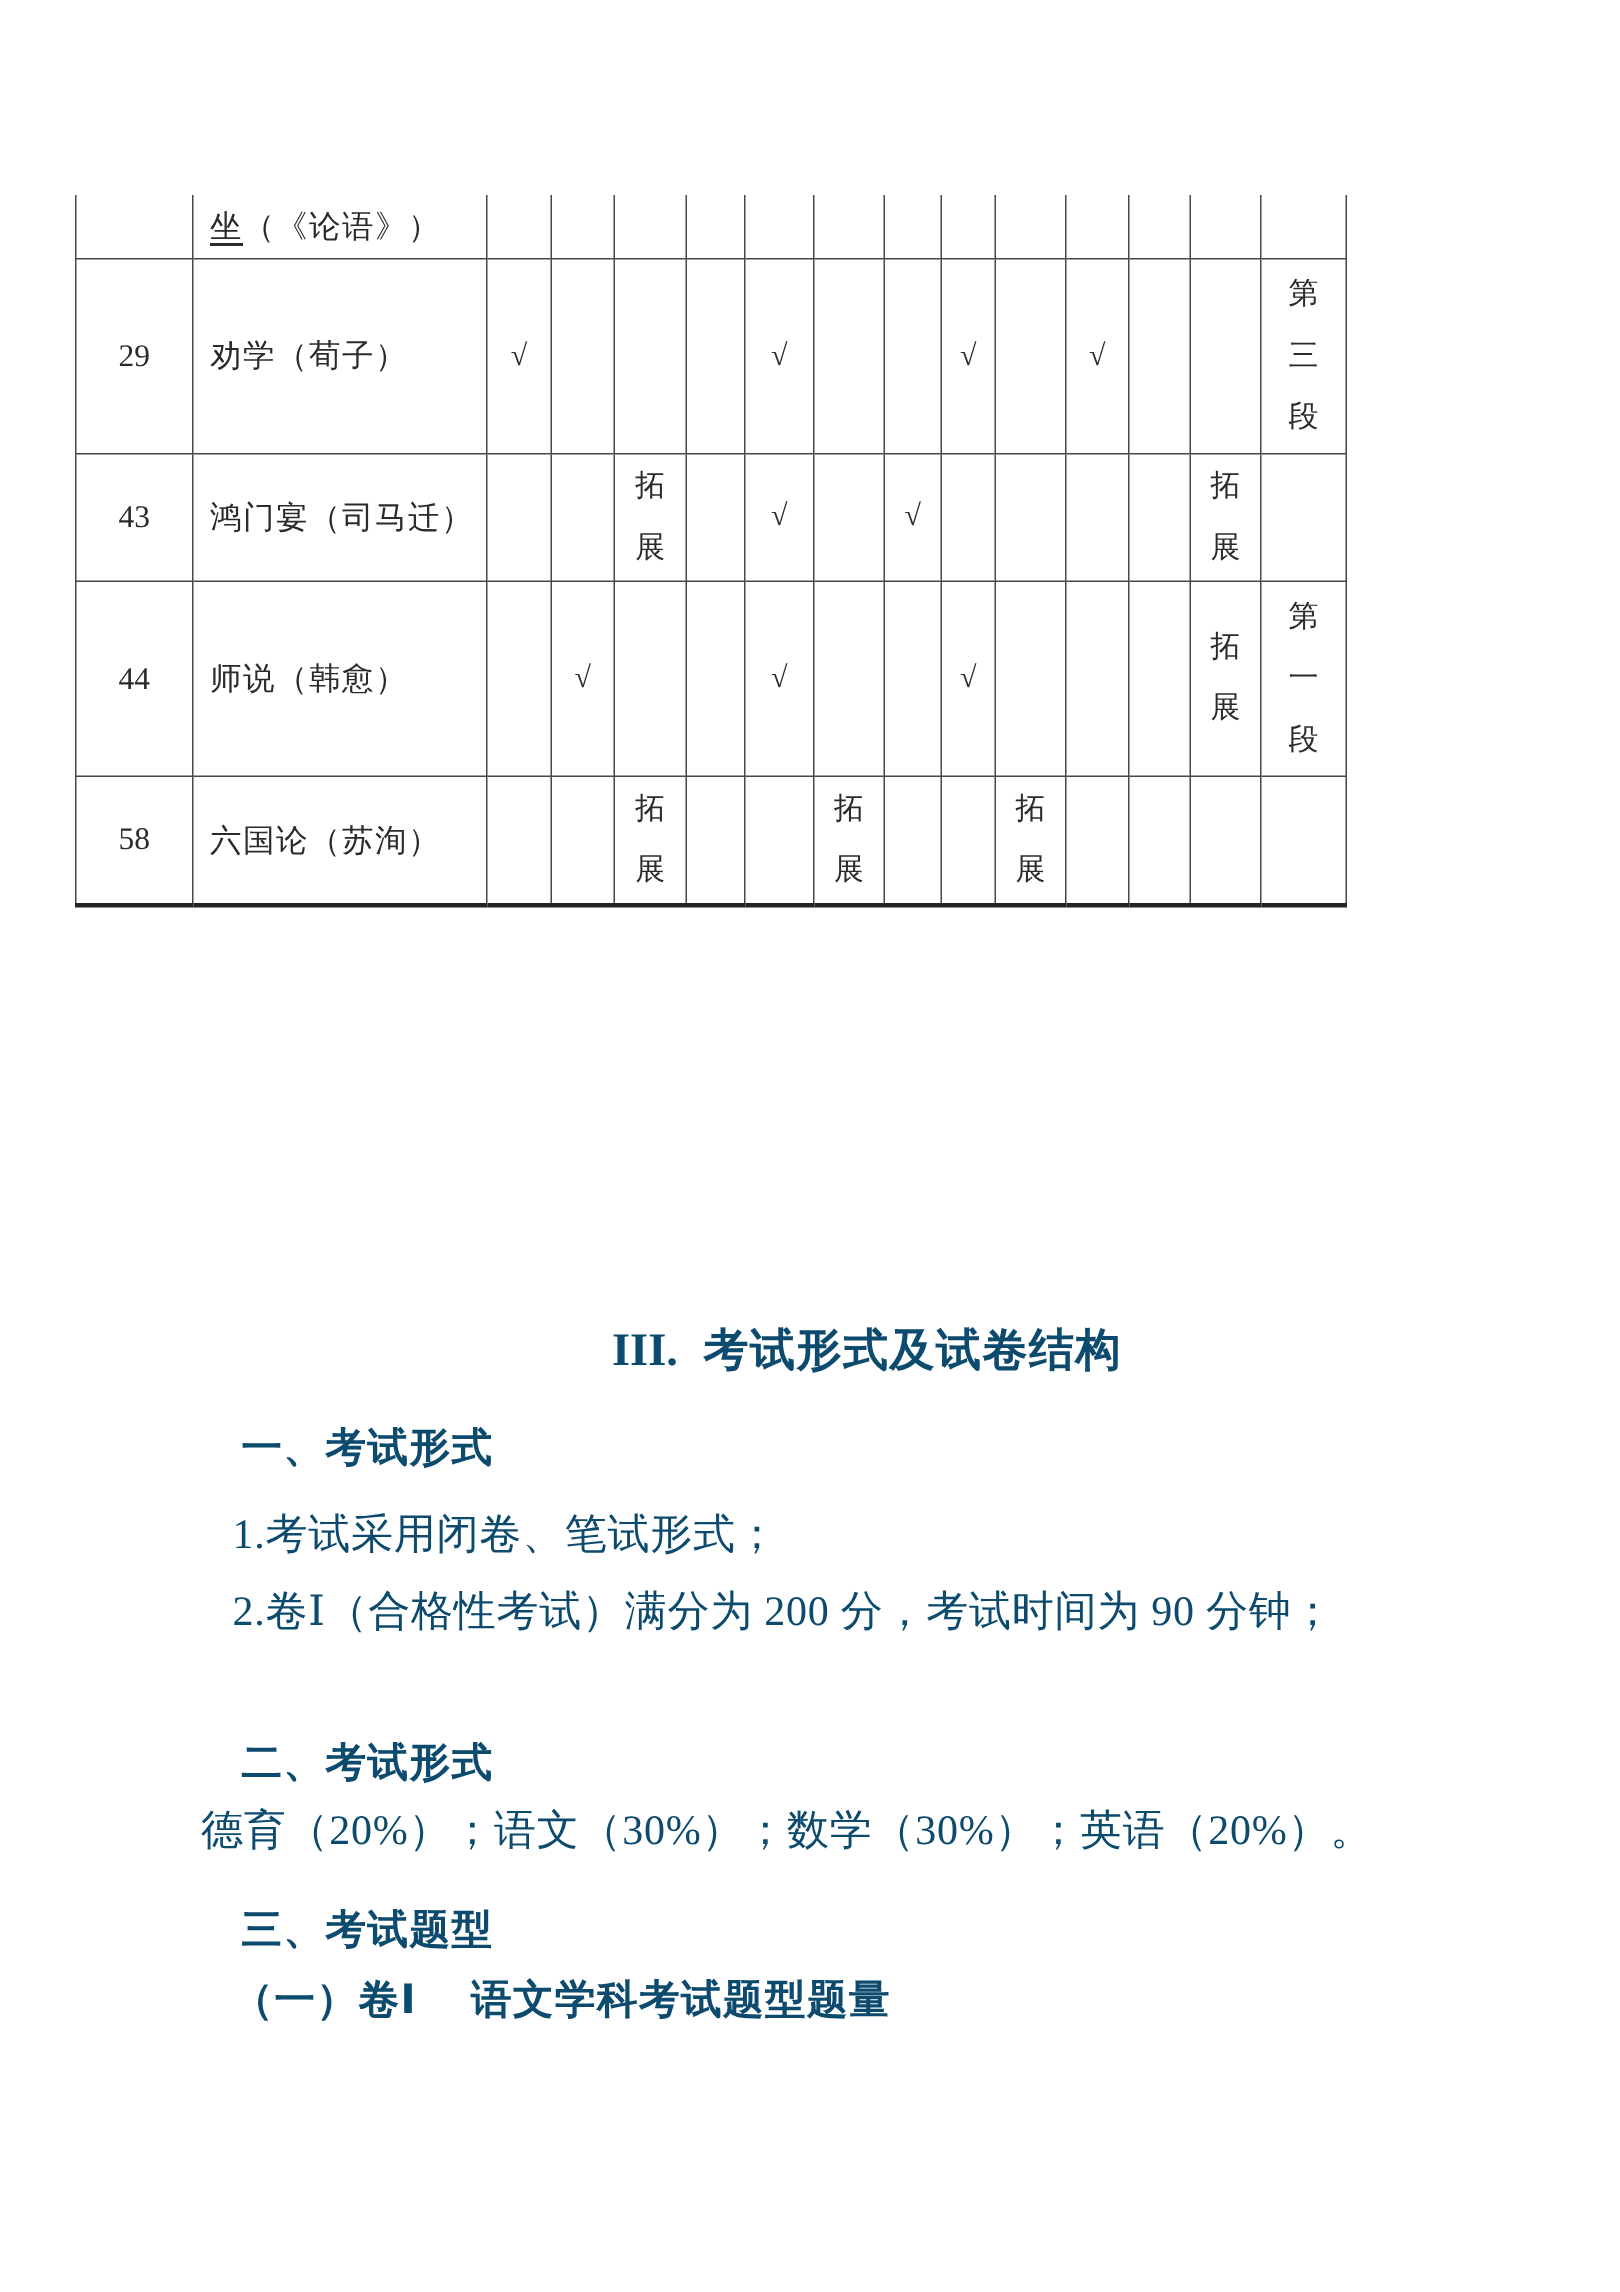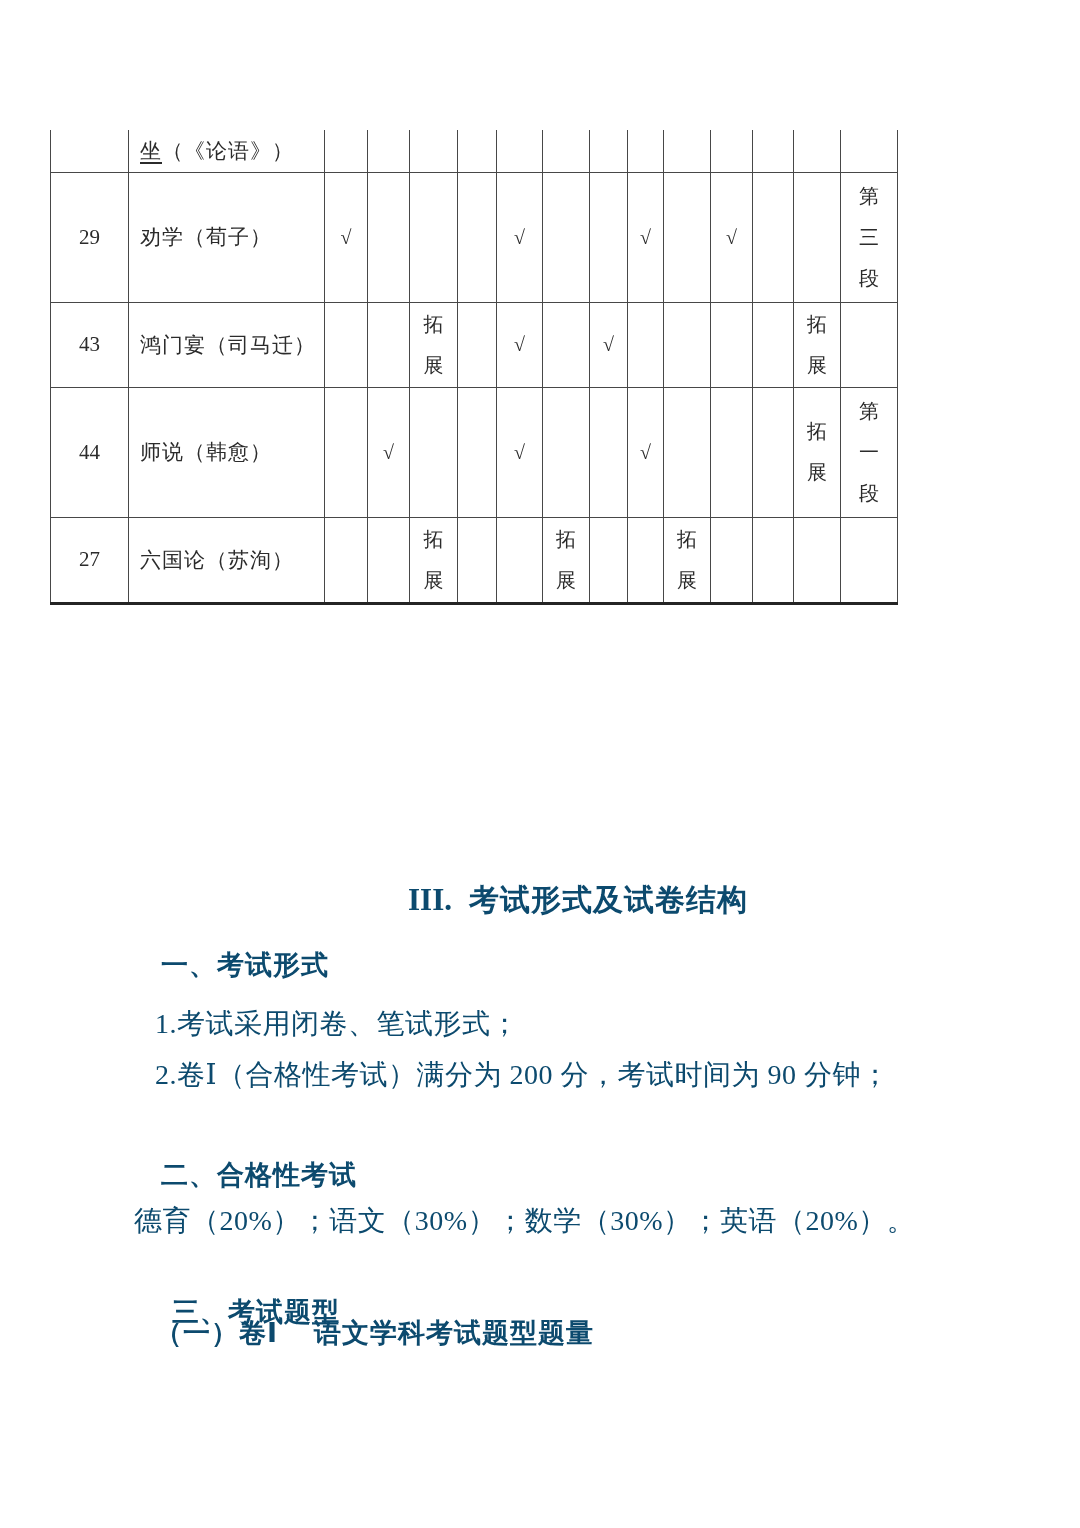--- a/index.html
+++ b/index.html
@@ -30,21 +30,21 @@
   .hei   { font-family:"Liberation Sans","DejaVu Sans",sans-serif; font-weight:700; font-size:27px; letter-spacing:1px; }
   .main-heading { left:408px; top:882px; }
   .main-heading .roman { font-family:"Liberation Serif","DejaVu Serif",serif; font-weight:700; font-size:31px; }
   .main-heading .htext { font-family:"Liberation Sans","DejaVu Sans",sans-serif; font-weight:700; font-size:30px; margin-left:17px; letter-spacing:1px; }
   .p1-title { left:161px; top:950px; }
   .it-0 { left:155px; top:1008px;text-align:center; }
   .it-1 { left:155px; top:1059px; }
   .it-2 { left:155px; top:1109px; }
   .p2-title { left:161px; top:1160px; }
   .p2-body  { left:134px; top:1205px; }
-  .p3-title { left:172px; top:1271px;margin-top:26px; }
+  .p3-title { left:161px; top:1271px; }
   .p3-sub   { left:155px; top:1318px; }
   .p3-sub .gap { margin-left:36px; }
 </style>
 </head>
 <body>
 
 <div class="page">
 
   <table class="grid">
     <colgroup>
@@ -139,21 +139,21 @@
       <td class="c-mark"></td>
       <td class="c-mark"></td>
       <td class="c-mark">拓
 展</td>
       <td class="c-mark">第
 一
 段</td>
     </tr>
 
     <tr class="row-last" style="height:86px">
-      <td class="c-num">27</td>
+      <td class="c-num">58</td>
       <td class="c-title"><span class="uline"></span><span>六国论（苏洵）</span></td>
       <td class="c-mark"></td>
       <td class="c-mark"></td>
       <td class="c-mark">拓
 展</td>
       <td class="c-mark"></td>
       <td class="c-mark"></td>
       <td class="c-mark">拓
 展</td>
       <td class="c-mark"></td>
@@ -167,19 +167,19 @@
     </tr>
   </tbody>
     </table>
 
   <div class="ln main-heading"><span class="roman">III.</span><span class="htext">考试形式及试卷结构</span></div>
 
   <div class="ln hei p1-title">一、考试形式</div>
   <div class="ln serif it-0">1.考试采用闭卷、笔试形式；</div>
   <div class="ln serif it-1">2.卷Ⅰ（合格性考试）满分为 200 分，考试时间为 90 分钟；</div>
 
-  <div class="ln hei p2-title">二、合格性考试</div>
+  <div class="ln hei p2-title">二、考试形式</div>
   <div class="ln serif p2-body">德育（20%）；语文（30%）；数学（30%）；英语（20%）。</div>
 
   <div class="ln hei p3-title">三、考试题型</div>
   <div class="ln hei p3-sub"><span>（一）卷Ⅰ</span><span class="gap">语文学科考试题型题量</span></div>
 
 </div>
 
 </body></html>

